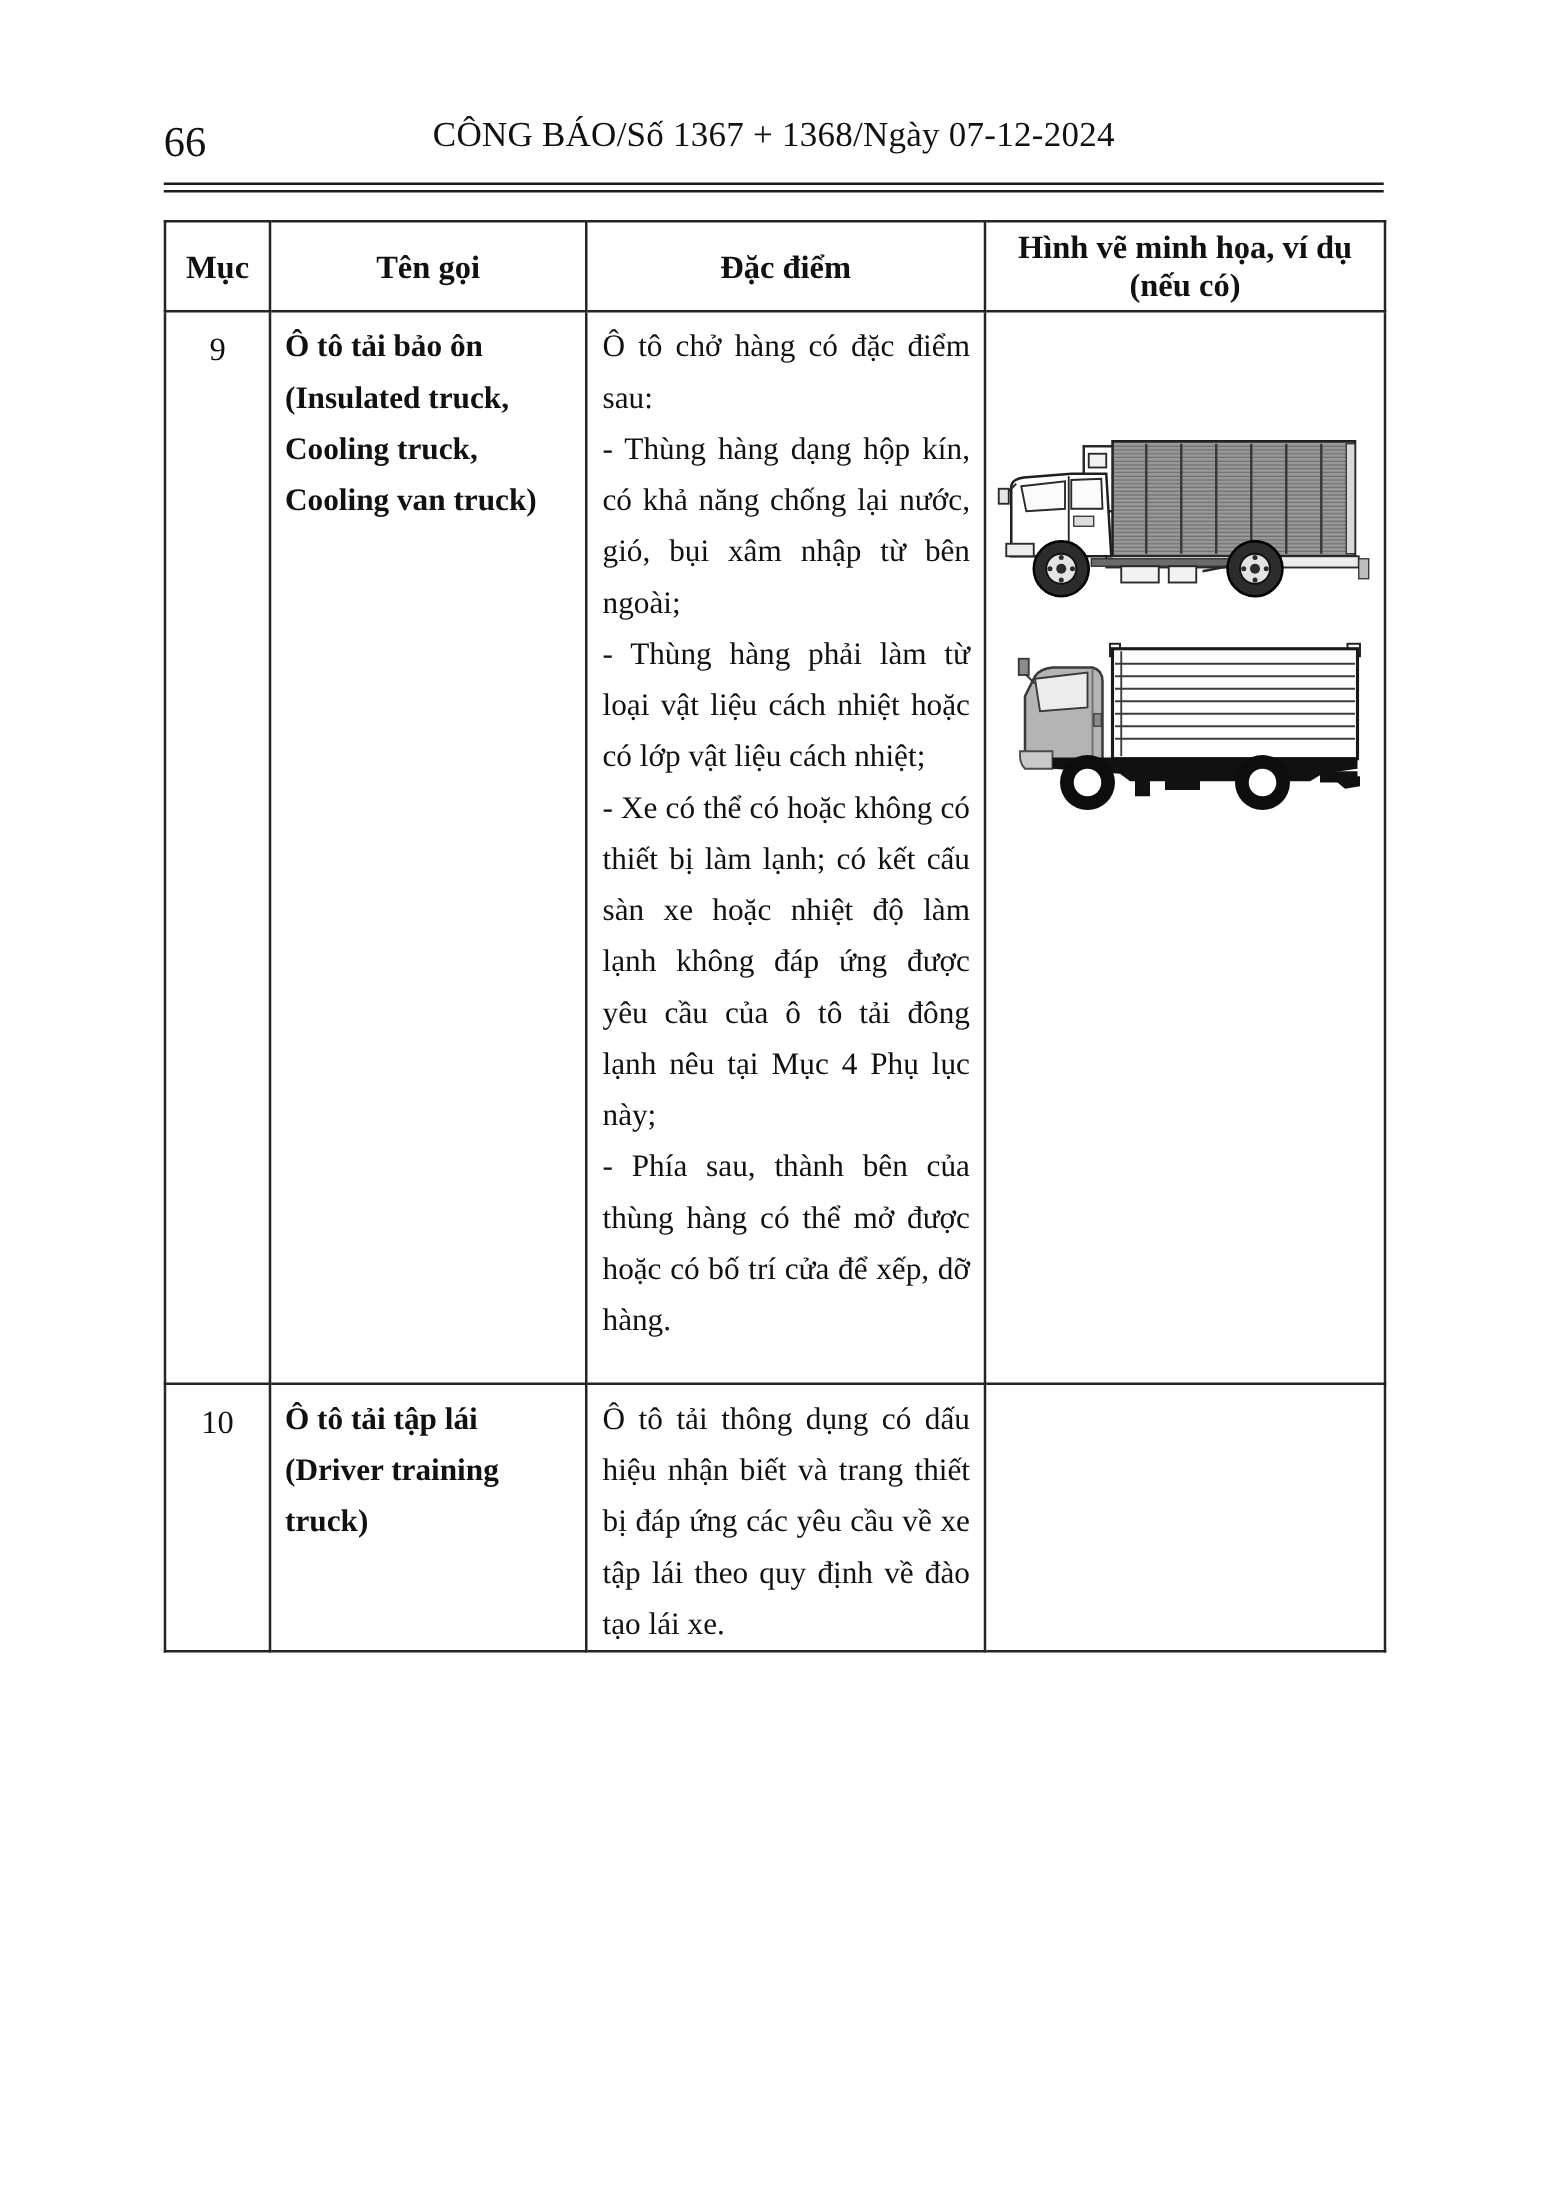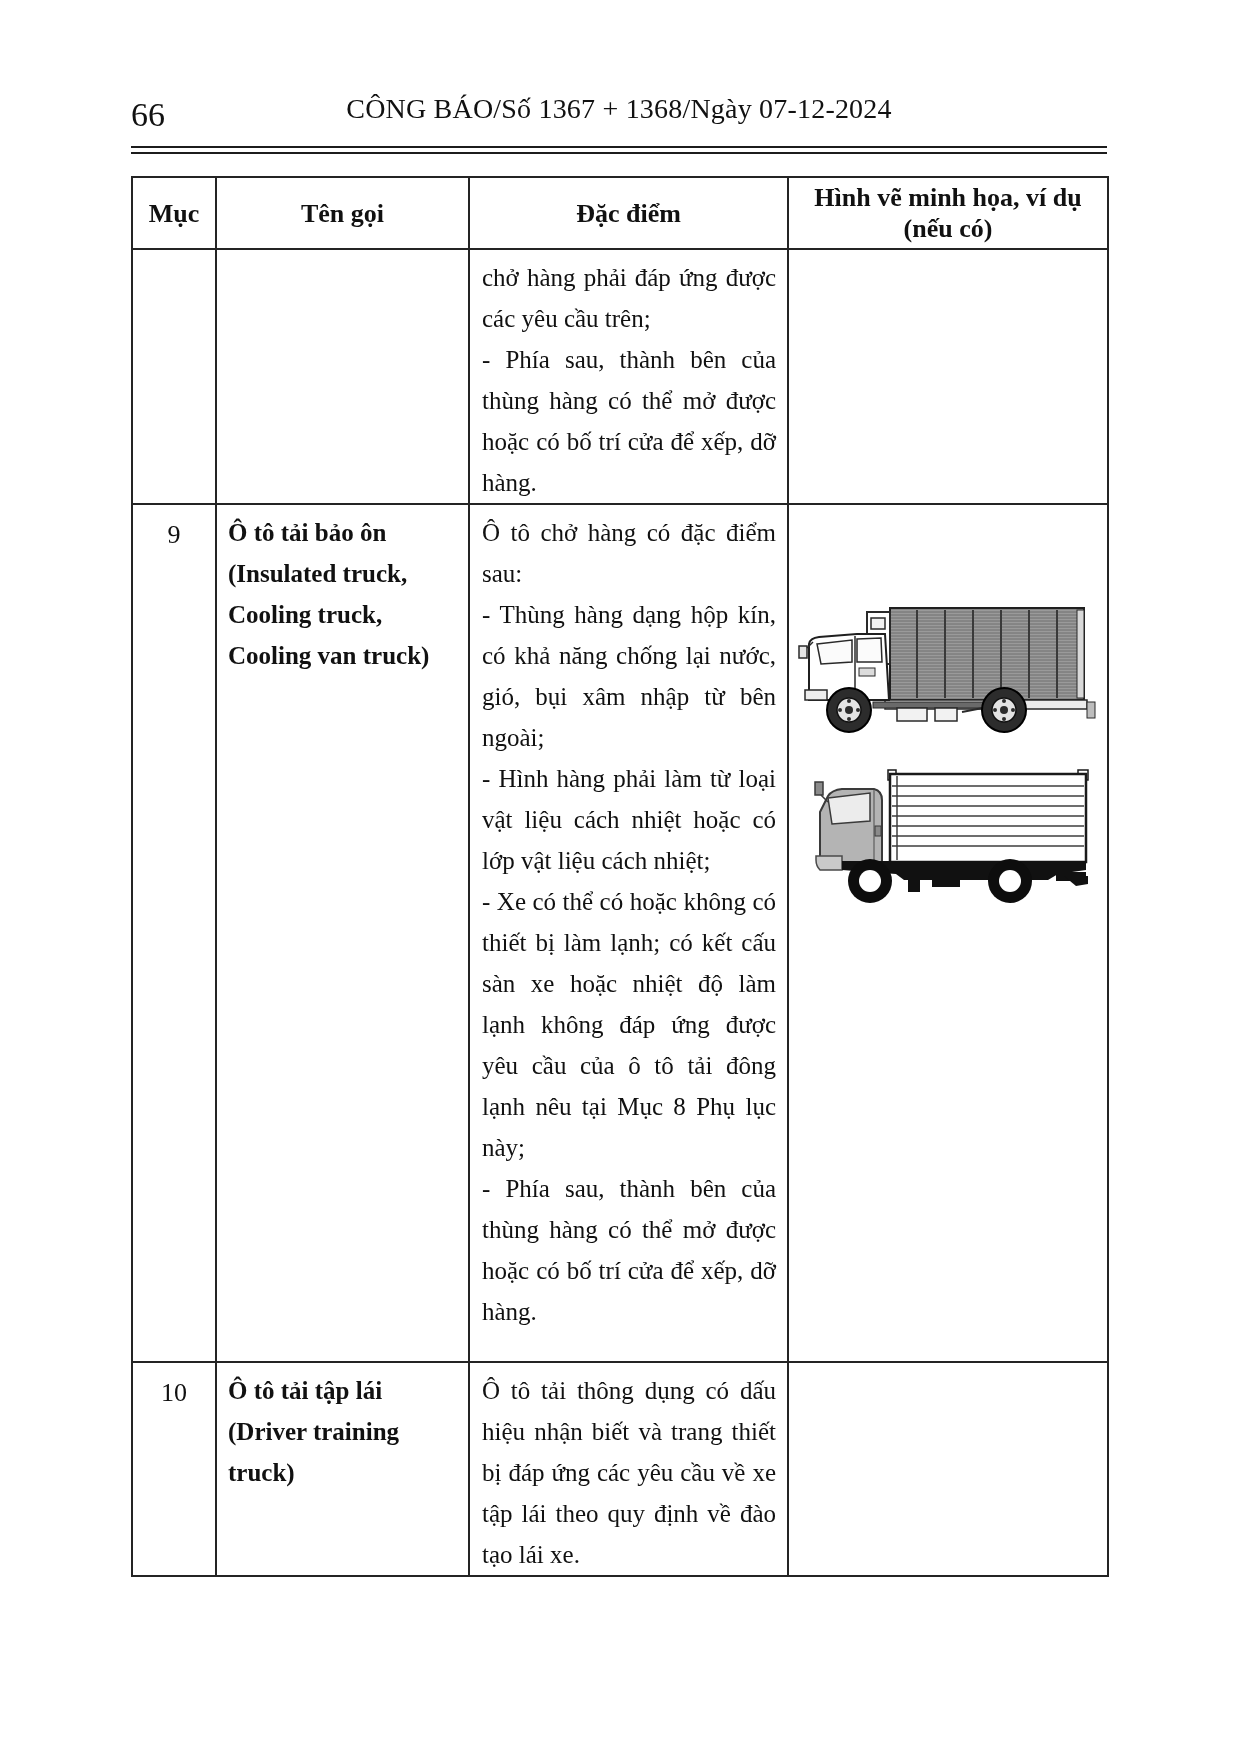--- a/index.html
+++ b/index.html
@@ -71,38 +71,29 @@
   </colgroup>
   <tbody>
       <tr class="r-head">
     <th>Mục</th>
     <th>Tên gọi</th>
     <th>Đặc điểm</th>
     <th>Hình vẽ minh họa, ví dụ
 (nếu có)</th>
   </tr>
 
-  <tr class="r-cont">
-    <td class="cell-muc"></td>
-    <td class="cell-ten"></td>
-    <td class="cell-dac">
-      <p>chở hàng phải đáp ứng được các yêu cầu trên;</p>
-      <p>- Phía sau, thành bên của thùng hàng có thể mở được hoặc có bố trí cửa để xếp, dỡ hàng.</p>
-    </td>
-    <td class="cell-hinh"></td>
-  </tr>
 
   <tr class="r-9">
     <td class="cell-muc">9</td>
     <td class="cell-ten">Ô tô tải bảo ôn (Insulated truck, Cooling truck, Cooling van truck)</td>
     <td class="cell-dac">
       <p>Ô tô chở hàng có đặc điểm sau:</p>
       <p>- Thùng hàng dạng hộp kín, có khả năng chống lại nước, gió, bụi xâm nhập từ bên ngoài;</p>
-      <p>- Hình hàng phải làm từ loại vật liệu cách nhiệt hoặc có lớp vật liệu cách nhiệt;</p>
-      <p>- Xe có thể có hoặc không có thiết bị làm lạnh; có kết cấu sàn xe hoặc nhiệt độ làm lạnh không đáp ứng được yêu cầu của ô tô tải đông lạnh nêu tại Mục 8 Phụ lục này;</p>
+      <p>- Thùng hàng phải làm từ loại vật liệu cách nhiệt hoặc có lớp vật liệu cách nhiệt;</p>
+      <p>- Xe có thể có hoặc không có thiết bị làm lạnh; có kết cấu sàn xe hoặc nhiệt độ làm lạnh không đáp ứng được yêu cầu của ô tô tải đông lạnh nêu tại Mục 4 Phụ lục này;</p>
       <p>- Phía sau, thành bên của thùng hàng có thể mở được hoặc có bố trí cửa để xếp, dỡ hàng.</p>
     </td>
     <td class="cell-hinh">
 
       <svg class="truck truck-1" width="300" height="132" viewBox="0 0 300 132">
         <defs>
           <pattern id="hatch1" width="4" height="3" patternUnits="userSpaceOnUse">
             <rect width="4" height="3" fill="#9a9a9a"></rect>
             <line x1="0" y1="1" x2="4" y2="1" stroke="#6f6f6f" stroke-width="1"></line>
           </pattern>

